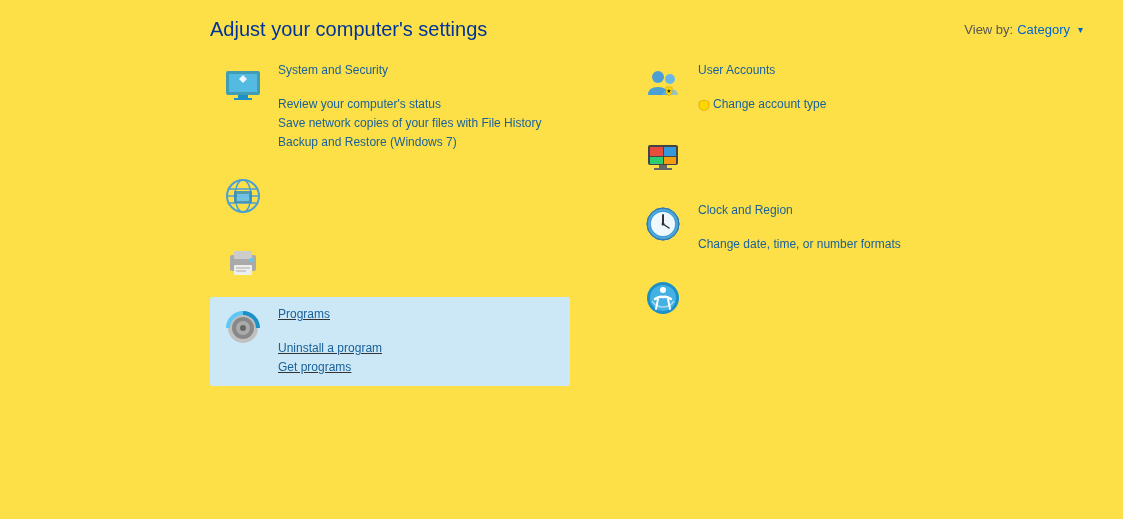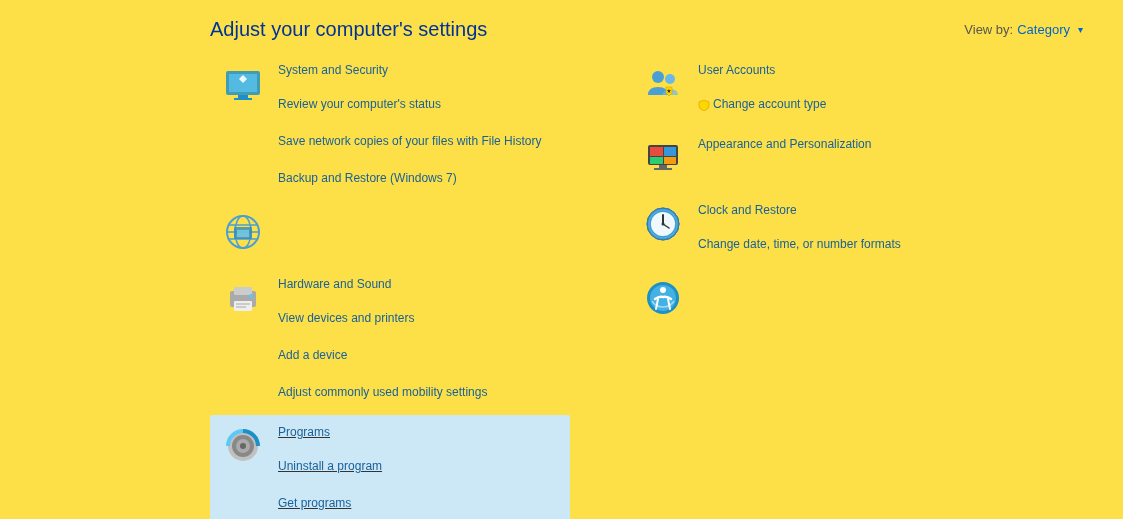--- a/index.html
+++ b/index.html
@@ -104,21 +104,21 @@
       font-size: 12px;
       color: #1a6199;
       font-weight: normal;
       margin-bottom: 3px;
       cursor: pointer;
     }
 
     .category-links {
       display: flex;
       flex-direction: column;
-      gap: 19px;
+      gap: 1px;
       margin-top: 18px;
     }
 
     .category-link {
       font-size: 12px;
       color: #1a6199;
       cursor: pointer;
       line-height: 1.5;
     }
 
@@ -187,28 +187,20 @@
           <svg class="svg-icon" viewBox="0 0 38 38" xmlns="http://www.w3.org/2000/svg">
 
             <rect x="6" y="12" width="26" height="16" rx="2" fill="#aaaaaa"></rect>
             <rect x="10" y="8" width="18" height="8" rx="1" fill="#cccccc"></rect>
             <rect x="10" y="22" width="18" height="10" rx="1" fill="#eeeeee"></rect>
             <rect x="12" y="24" width="14" height="2" fill="#cccccc"></rect>
             <rect x="12" y="27" width="10" height="2" fill="#cccccc"></rect>
             <circle cx="27" cy="17" r="2" fill="#5bc8f5"></circle>
           </svg>
         </div>
-        <div class="category-text">
-          <div class="category-title">Hardware and Sound</div>
-          <div class="category-links">
-            <span class="category-link">View devices and printers</span>
-            <span class="category-link">Add a device</span>
-            <span class="category-link">Adjust commonly used mobility settings</span>
-          </div>
-        </div>
       </div>
 
       <div class="category-item highlighted">
         <div class="icon-container">
           <svg class="svg-icon" viewBox="0 0 38 38" xmlns="http://www.w3.org/2000/svg">
 
             <circle cx="19" cy="19" r="15" fill="#c0c0c0"></circle>
             <circle cx="19" cy="19" r="11" fill="#888888"></circle>
             <circle cx="19" cy="19" r="7" fill="#aaaaaa"></circle>
             <circle cx="19" cy="19" r="3" fill="#666666"></circle>
@@ -260,43 +252,39 @@
 
             <rect x="4" y="6" width="30" height="20" rx="2" fill="#444"></rect>
             <rect x="6" y="8" width="13" height="9" fill="#e74c3c"></rect>
             <rect x="20" y="8" width="12" height="9" fill="#3498db"></rect>
             <rect x="6" y="18" width="13" height="7" fill="#2ecc71"></rect>
             <rect x="20" y="18" width="12" height="7" fill="#f39c12"></rect>
             <rect x="15" y="26" width="8" height="3" fill="#666"></rect>
             <rect x="10" y="29" width="18" height="2" fill="#666"></rect>
           </svg>
         </div>
-        <div class="category-text">
-          <div class="category-title">Appearance and Personalization</div>
-          <div class="category-links"></div>
-        </div>
       </div>
 
       <div class="category-item">
         <div class="icon-container">
           <svg class="svg-icon" viewBox="0 0 38 38" xmlns="http://www.w3.org/2000/svg">
             <circle cx="19" cy="19" r="16" fill="#4a9fd4" stroke="#2e7ab5" stroke-width="1"></circle>
             <circle cx="19" cy="19" r="14" fill="#5bc8f5" opacity="0.5"></circle>
             <circle cx="19" cy="19" r="13" fill="none" stroke="#2e7ab5" stroke-width="0.5"></circle>
 
             <circle cx="19" cy="19" r="12" fill="white" opacity="0.9"></circle>
             <line x1="19" y1="19" x2="19" y2="10" stroke="#333" stroke-width="2" stroke-linecap="round"></line>
             <line x1="19" y1="19" x2="25" y2="23" stroke="#333" stroke-width="1.5" stroke-linecap="round"></line>
             <circle cx="19" cy="19" r="1.5" fill="#333"></circle>
 
             <circle cx="19" cy="19" r="16" fill="none" stroke="#2e7ab5" stroke-width="1"></circle>
           </svg>
         </div>
         <div class="category-text">
-          <div class="category-title">Clock and Restore</div>
+          <div class="category-title">Clock and Region</div>
           <div class="category-links">
             <span class="category-link">Change date, time, or number formats</span>
           </div>
         </div>
       </div>
 
       <div class="category-item">
         <div class="icon-container">
           <svg class="svg-icon" viewBox="0 0 38 38" xmlns="http://www.w3.org/2000/svg">
 

